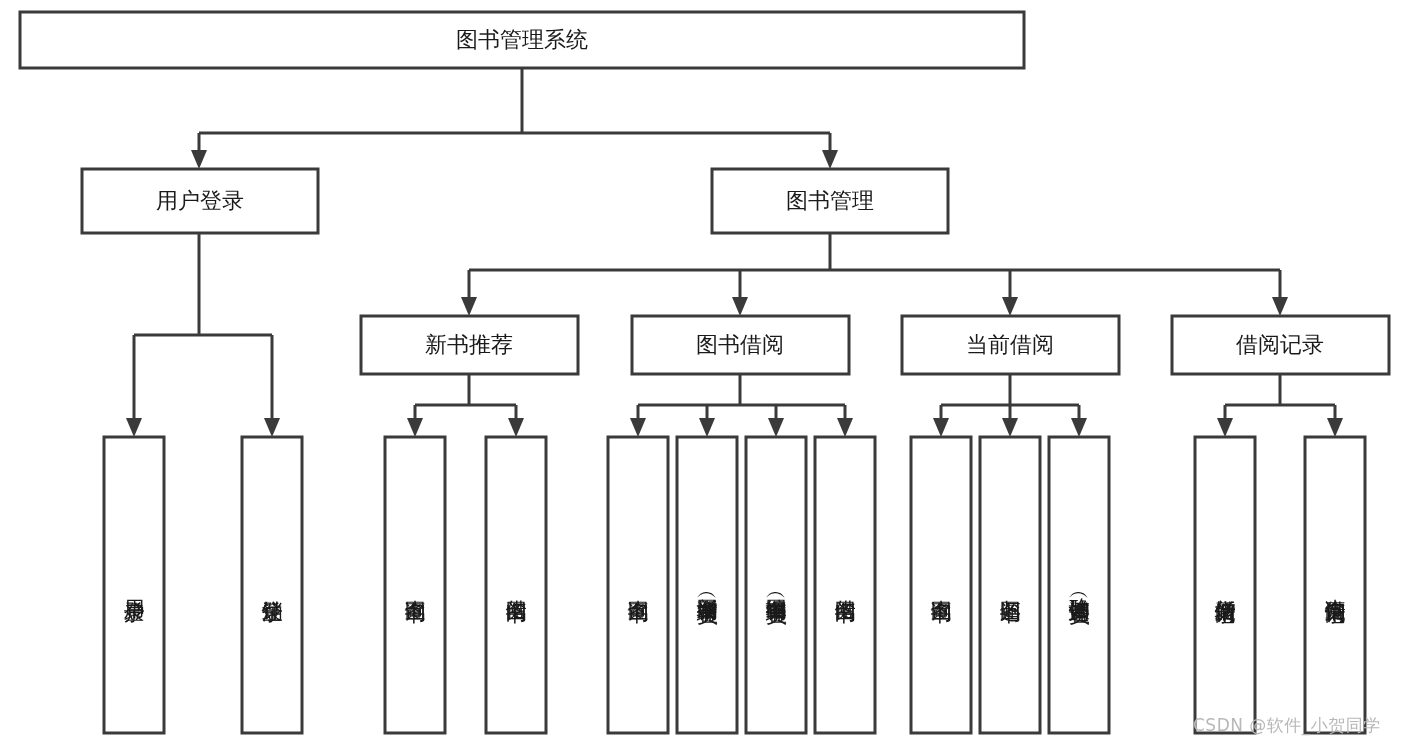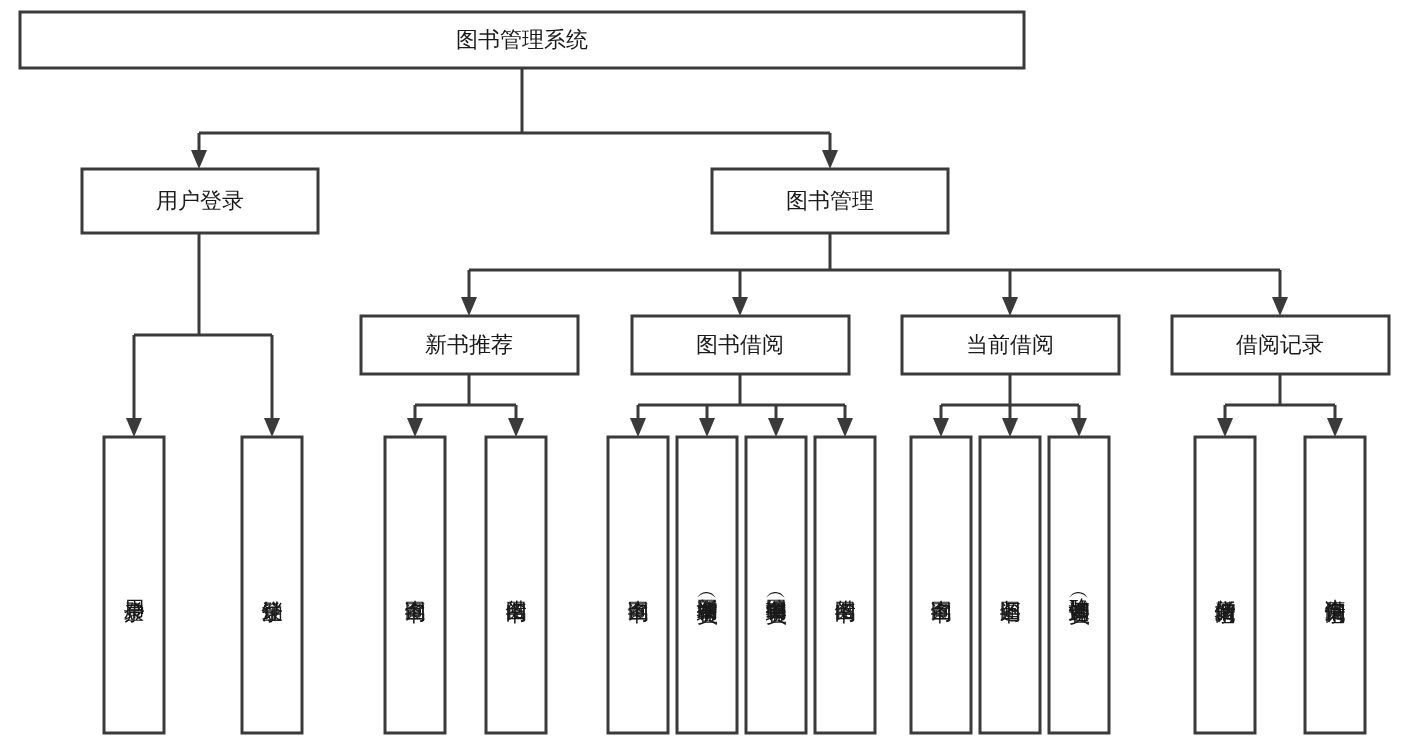--- a/index.html
+++ b/index.html
@@ -202,13 +202,14 @@
   <div class="leaf-label-wrap" style="left:746px; top:437px; width:60px; height:296px;">编辑图书（管理员）</div>
   <div class="leaf-label-wrap" style="left:815px; top:437px; width:60px; height:296px;">借阅图书</div>
 
   <div class="leaf-label-wrap" style="left:911px; top:437px; width:60px; height:296px;">查询图书</div>
   <div class="leaf-label-wrap" style="left:980px; top:437px; width:60px; height:296px;">归还图书</div>
   <div class="leaf-label-wrap" style="left:1049px; top:437px; width:60px; height:296px;">确认归还（管理员）</div>
 
   <div class="leaf-label-wrap" style="left:1195px; top:437px; width:60px; height:296px;">新增借阅记录</div>
   <div class="leaf-label-wrap" style="left:1305px; top:437px; width:60px; height:296px;">查询借阅记录</div>
 
+  <div class="watermark">CSDN @软件_小贺同学</div>
 </div>
 
 </body></html>

